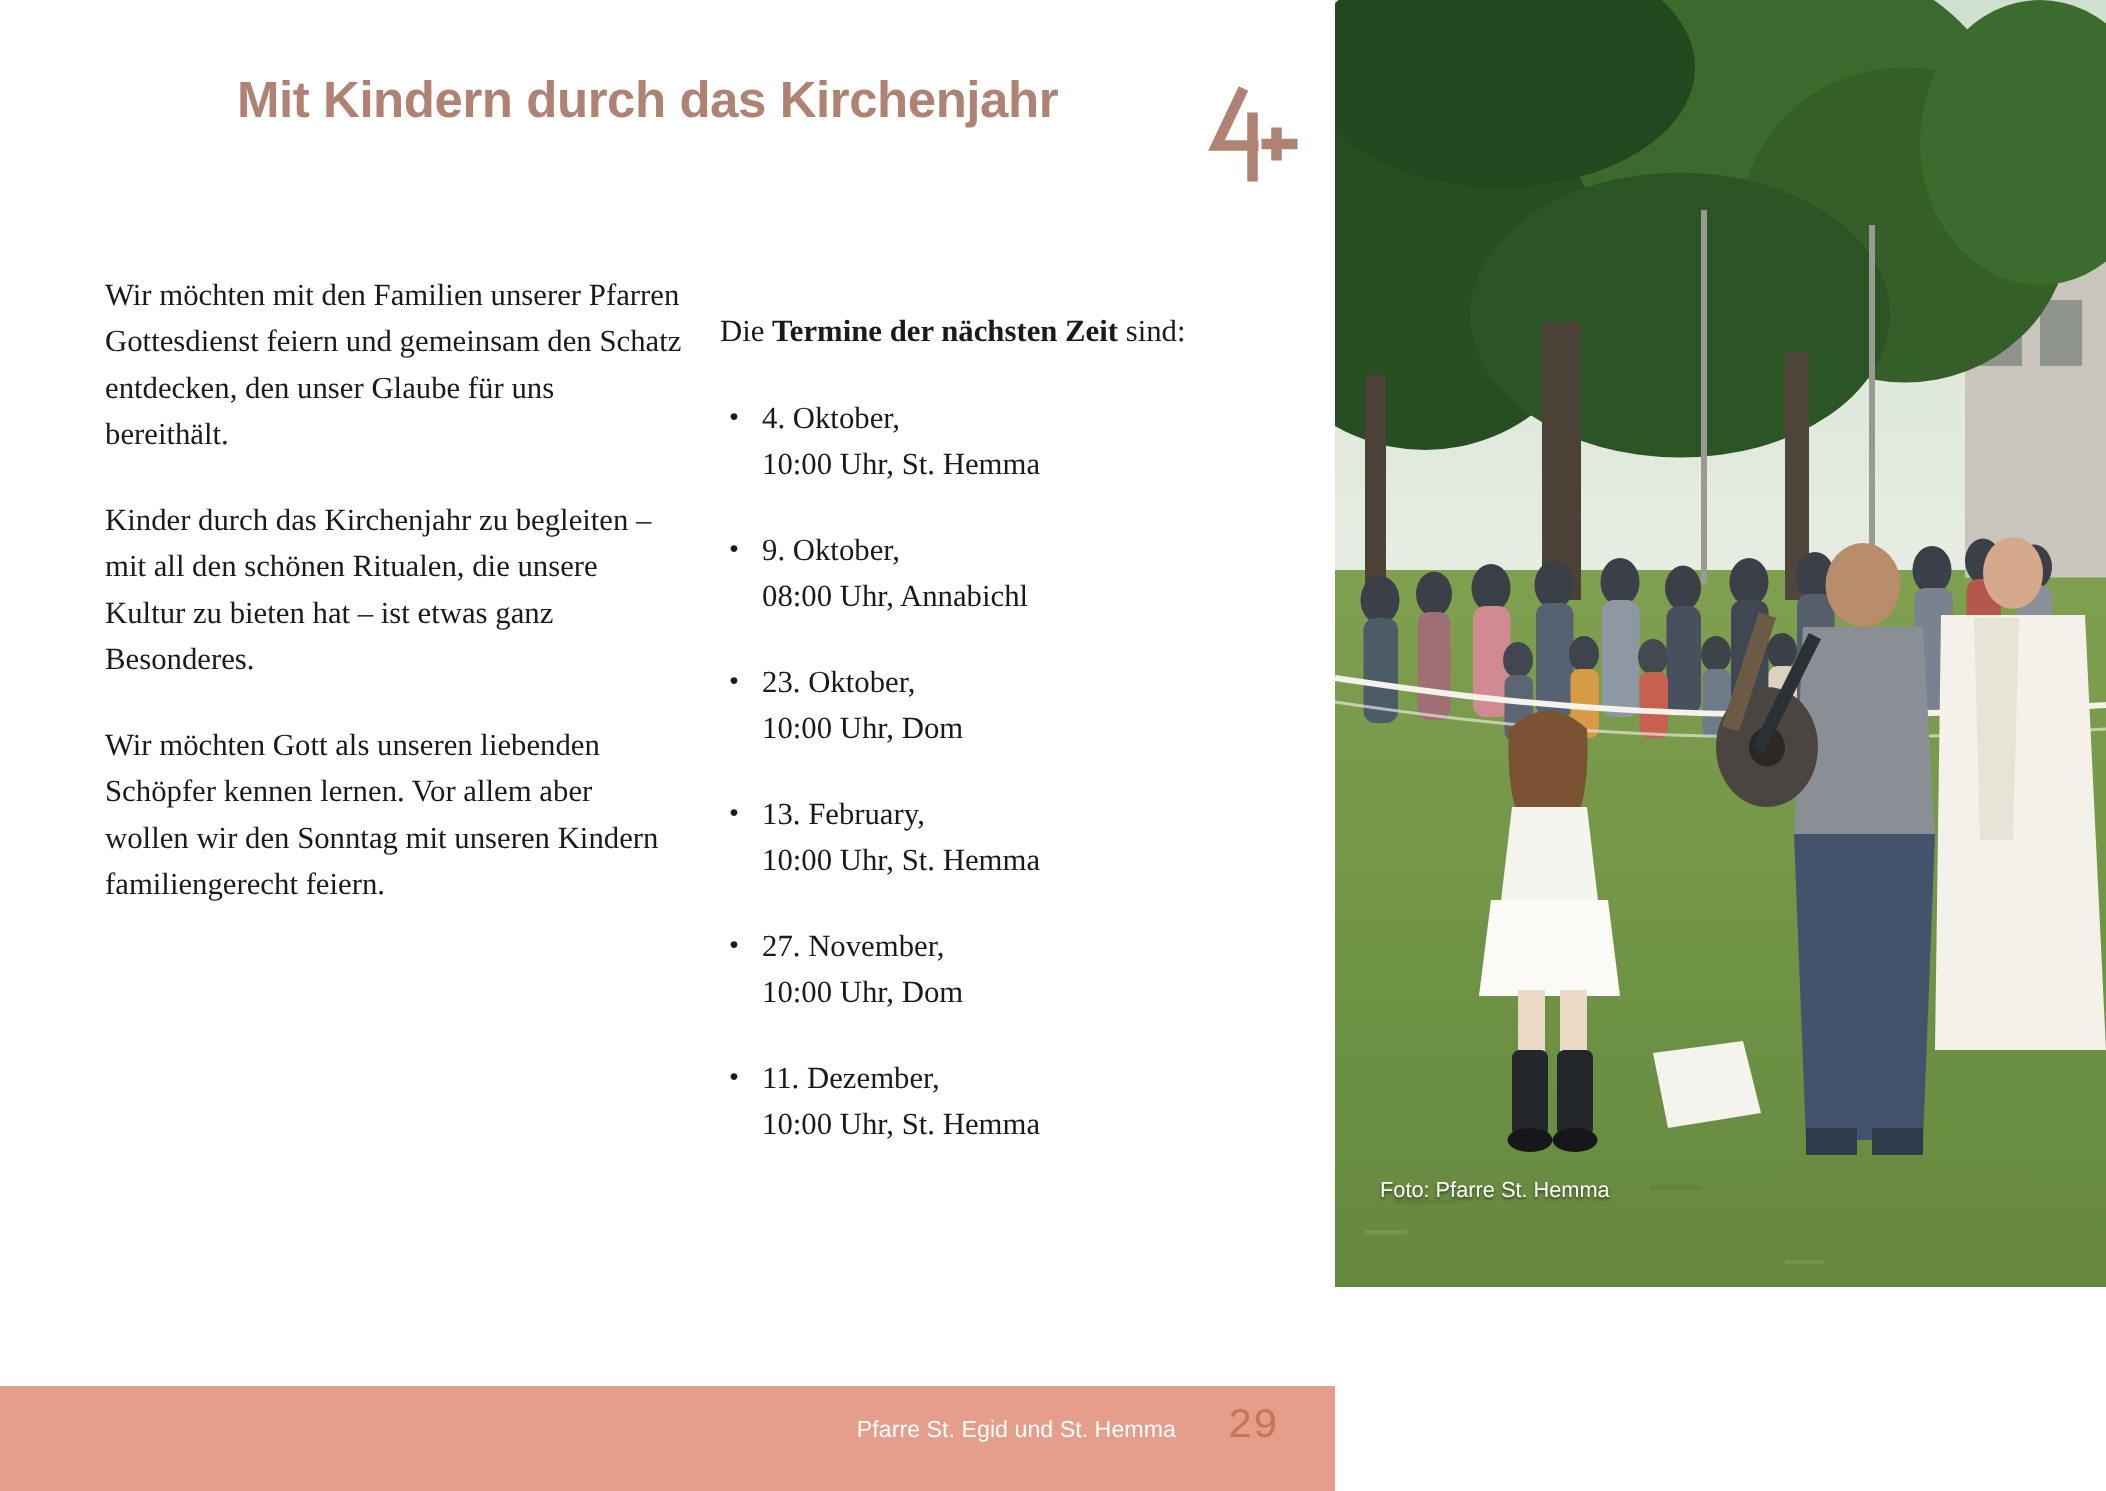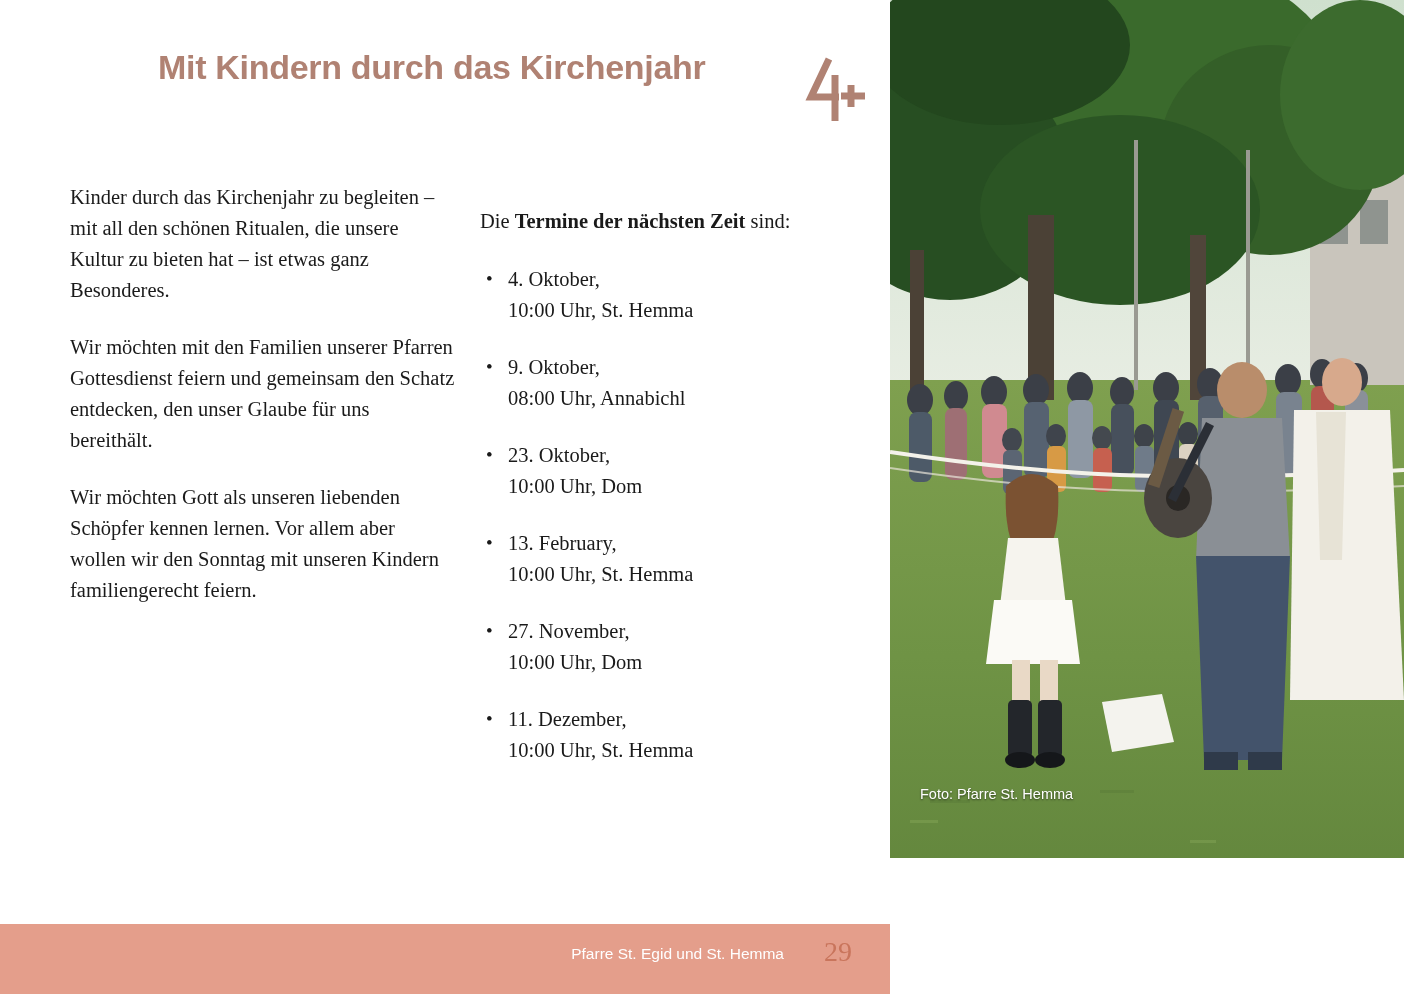--- a/index.html
+++ b/index.html
@@ -56,21 +56,21 @@
     padding-left:12px;
   }
   .footer-text {
     position:absolute; right:106px; top:21px;
     font-family:"Liberation Sans", sans-serif;
     font-size:15.5px; color:#ffffff;
     white-space:nowrap;
   }
   .page-num {
     position:absolute; right:38px; top:12px;
-    font-family:Liberation Serif, serif;
+    font-family:Liberation Mono, monospace;
     font-size:28px; color:#c9755c;
   }
 
   
   .photo { position:absolute; left:890px; top:0; width:514px; height:858px; overflow:hidden; background:#6d8a4a; }
   .photo svg { position:absolute; left:0; top:0; }
   .photo-credit {
     position:absolute; left:30px; bottom:56px;
     font-family:"Liberation Sans", sans-serif;
     font-size:14.5px; color:#ffffff;
@@ -92,22 +92,22 @@
         <g fill="none" stroke="#b08273" stroke-width="7" stroke-linecap="butt" stroke-linejoin="miter">
           <path d="M24 4 L6 42 L34 42"></path>
           <path d="M30 20 L30 66"></path>
           <path d="M46 30 L46 52"></path>
           <path d="M36 41 L60 41"></path>
         </g>
       </svg>
     </div>
 
     <div class="col col-left">
+      <p>Wir möchten mit den Familien unserer Pfarren Gottesdienst feiern und gemeinsam den Schatz entdecken, den unser Glaube für uns bereithält.</p>
       <p>Kinder durch das Kirchenjahr zu begleiten – mit all den schönen Ritualen, die unsere Kultur zu bieten hat – ist etwas ganz Besonderes.</p>
-      <p>Wir möchten mit den Familien unserer Pfarren Gottesdienst feiern und gemeinsam den Schatz entdecken, den unser Glaube für uns bereithält.</p>
       <p>Wir möchten Gott als unseren liebenden Schöpfer kennen lernen. Vor allem aber wollen wir den Sonntag mit unseren Kindern familiengerecht feiern.</p>
     </div>
 
     <div class="col col-right">
       <div class="lead"><span>Die </span><b>Termine der nächsten Zeit</b><span> sind:</span></div>
 
       <ul class="dates">
         <li>
           <span>4. Oktober,</span>
           <span class="l2">10:00 Uhr, St. Hemma</span>

